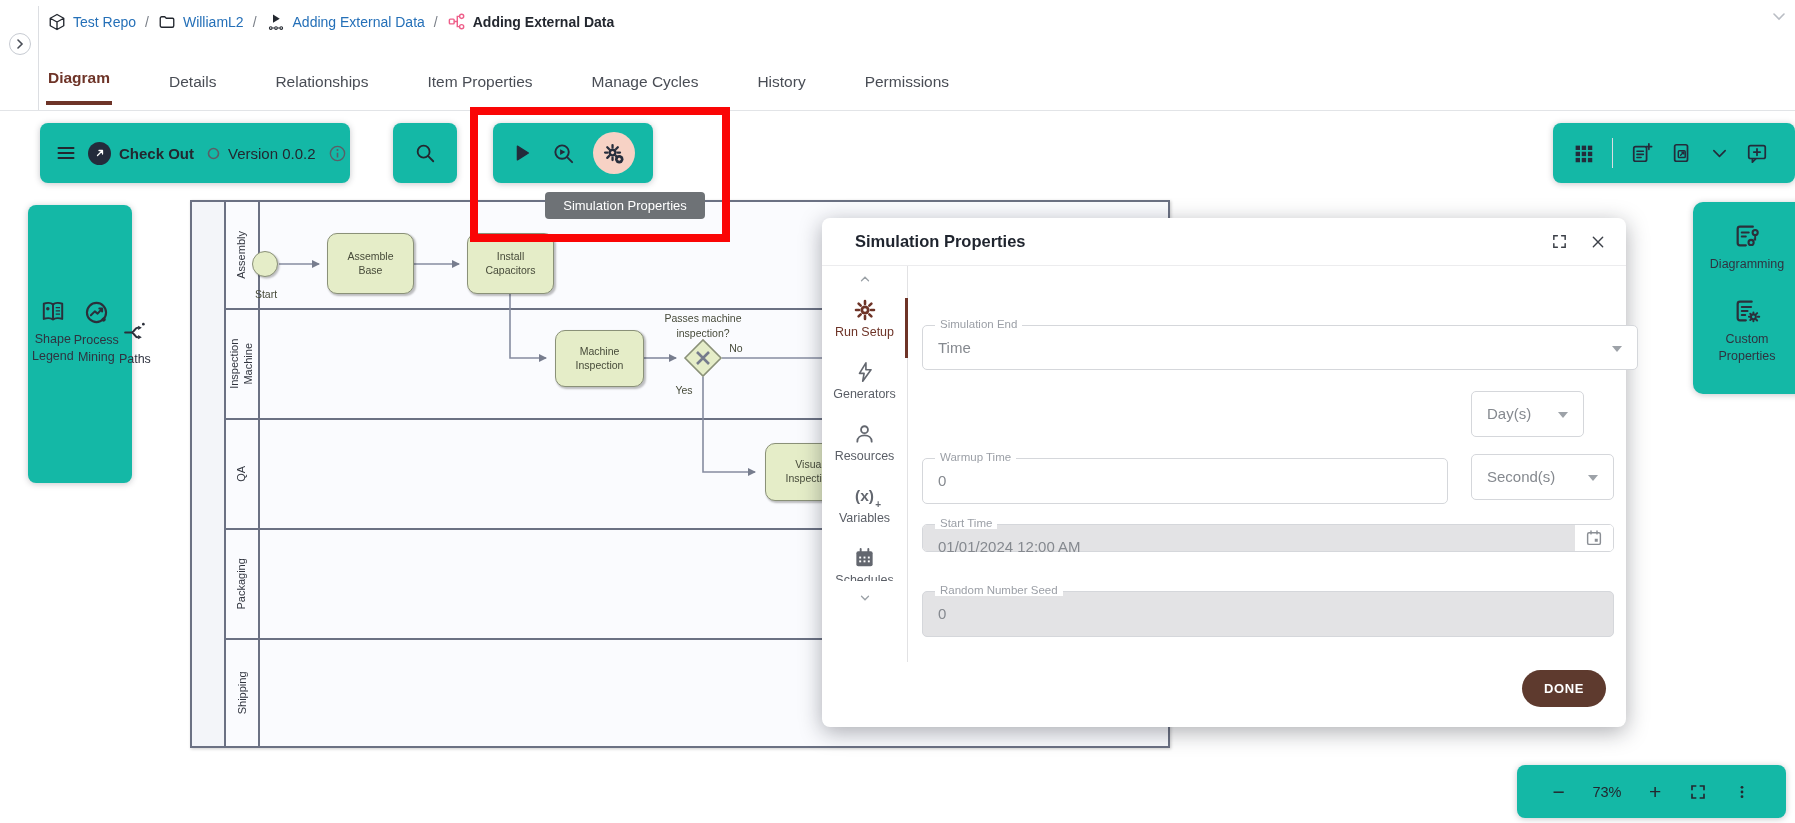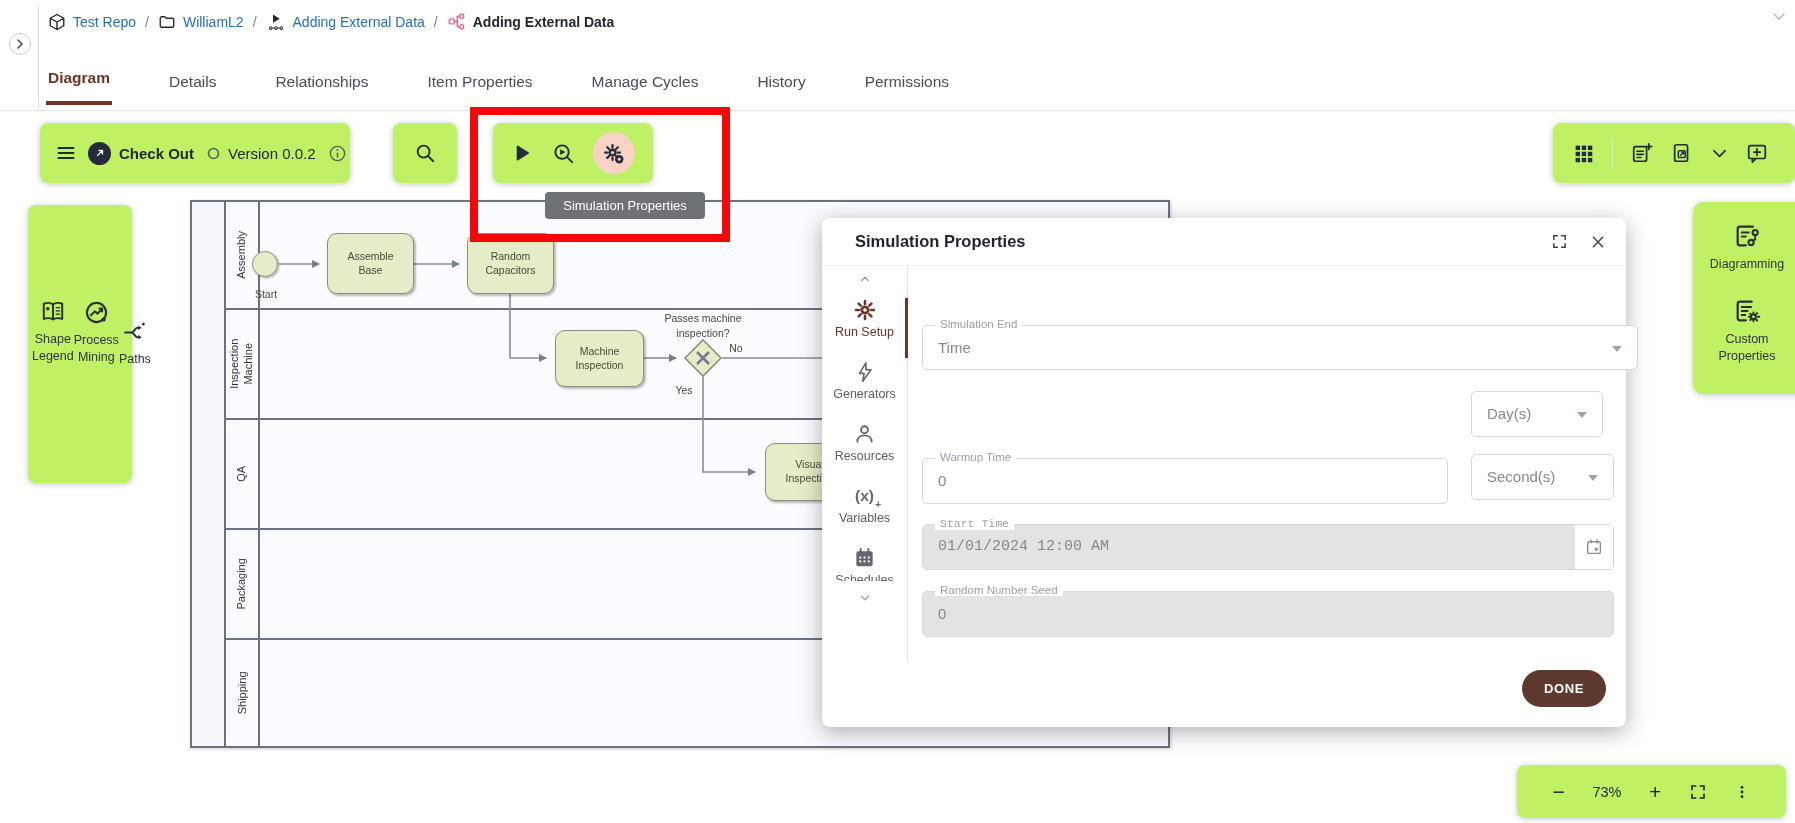--- a/index.html
+++ b/index.html
@@ -18,21 +18,21 @@
   .crumb-sep { color:#7a7f88; }
   .top-right-chevron { position:absolute; right:8px; top:8px; }
 
   
   .tabs { position:absolute; left:46px; top:57px; display:flex; gap:55px; align-items:flex-end; }
   .tab { font-size:15.5px; color:#494d55; padding:12px 2px 14px 2px; cursor:pointer; white-space:nowrap; }
   .tab.active { color:#6e3428; font-weight:700; border-bottom:4px solid #6e3428; }
   .tabs-sep { position:absolute; left:0; top:110px; width:100%; height:1px; background:#e2e4e7; }
 
   
-  .card { position:absolute; background:#bef264; border-radius:8px; box-shadow:0 1px 6px rgba(30,35,48,.25); z-index:10; }
+  .card { position:absolute; background:#14b8a6; border-radius:8px; box-shadow:0 1px 6px rgba(30,35,48,.25); z-index:10; }
   .tb-main { left:40px; top:123px; width:310px; height:60px; display:flex; align-items:center; padding:0 16px; gap:12px; }
   .tb-search { left:393px; top:123px; width:64px; height:60px; display:flex; align-items:center; justify-content:center; }
   .tb-sim { left:493px; top:123px; width:160px; height:60px; display:flex; align-items:center; justify-content:space-evenly; }
   .tb-right { left:1553px; top:123px; width:242px; height:60px; display:flex; align-items:center; gap:18px; padding:0 20px; }
   .tb-label { font-size:15px; font-weight:600; color:#23272f; white-space:nowrap; }
   .tb-version { font-size:15px; font-weight:500; color:#23272f; white-space:nowrap; }
   .icon-btn { display:flex; align-items:center; justify-content:center; cursor:pointer; background:none; border:none; }
   .checkout-circle { width:23px; height:23px; border-radius:50%; background:#242b3b; display:flex; align-items:center; justify-content:center; }
   .gear-highlight { width:42px; height:42px; border-radius:50%; background:#f7d2c5; display:flex; align-items:center; justify-content:center; }
   .tbr-divider { width:1px; height:30px; background:#dadce1; }
@@ -212,21 +212,21 @@
         <path d="M644 358 H676" marker-end="url(#arr)"></path>
         <path d="M722 358 H828"></path>
         <path d="M703 377 V472 H755" marker-end="url(#arr)"></path>
       </g>
       <polygon points="685,358 703,340 721,358 703,376" fill="#e5edc8" stroke="#8a9178" stroke-width="1.6" class="clickable"></polygon>
       <path d="M697 352 L709 364 M709 352 L697 364" stroke="#767c8c" stroke-width="2.6"></path>
     </svg>
     <div class="start-event clickable"></div>
     <div class="dlabel" style="left:240px; top:288px; width:52px;">Start</div>
     <div class="task clickable" style="left:327px; top:233px; width:87px; height:61px;">Assemble Base</div>
-    <div class="task clickable" style="left:467px; top:233px; width:87px; height:61px;">Random Capacitors</div>
+    <div class="task clickable" style="left:467px; top:233px; width:87px; height:61px;">Install Capacitors</div>
     <div class="task clickable" style="left:555px; top:330px; width:89px; height:57px;">Machine Inspection</div>
     <div class="task clickable" style="left:765px; top:443px; width:89px; height:58px;">Visual Inspection</div>
     <div class="dlabel" style="left:641px; top:311px; width:124px; line-height:1.45;">Passes machine inspection?</div>
     <div class="dlabel" style="left:723px; top:342px; width:26px;">No</div>
     <div class="dlabel" style="left:670px; top:384px; width:28px;">Yes</div>
   </div>
 
   <div class="card tb-main">
     <button class="icon-btn">
       <svg width="20" height="20" viewBox="0 0 24 24">
@@ -465,33 +465,33 @@
               <path d="M6 9 L12 15 L18 9" fill="none" stroke="#9aa0a6" stroke-width="2.2" stroke-linecap="round"></path>
             </svg>
         </span>
       </div>
       <div class="dlg-form">
         <div class="field" style="left:14px; top:59px; width:716px; height:45px;">
           <span class="flabel">Simulation End</span>
           <div class="fvalue">Time</div>
           <span class="caret"></span>
         </div>
-        <div class="field" style="left:563px; top:125px; width:132px; height:46px;">
+        <div class="field" style="left:563px; top:125px; width:113px; height:46px;">
           <div class="fvalue">Day(s)</div>
           <span class="caret"></span>
         </div>
         <div class="field" style="left:14px; top:192px; width:526px; height:46px;">
           <span class="flabel">Warmup Time</span>
           <div class="fvalue">0</div>
         </div>
         <div class="field" style="left:563px; top:188px; width:143px; height:46px;">
           <div class="fvalue">Second(s)</div>
           <span class="caret"></span>
         </div>
-        <div class="field" style="left:14px; top:258px; width:692px; height:46px;font-family:Liberation Mono, monospace;">
+        <div class="field" style="left:14px; top:258px; width:692px; height:28px;">
           <div class="grayfill" style="right:38px;"></div>
           <span class="flabel">Start Time</span>
           <div class="fvalue">01/01/2024 12:00 AM</div>
           <div class="calbox">
             <svg width="18" height="18" viewBox="0 0 24 24">
                 <rect x="3.5" y="5" width="17" height="15.5" rx="2" fill="none" stroke="#8a8e94" stroke-width="1.9"></rect>
                 <path d="M8 2.5 v4 M16 2.5 v4" stroke="#8a8e94" stroke-width="1.9" stroke-linecap="round"></path>
                 <rect x="13" y="13" width="4" height="4" fill="#8a8e94"></rect>
               </svg>
           </div>

